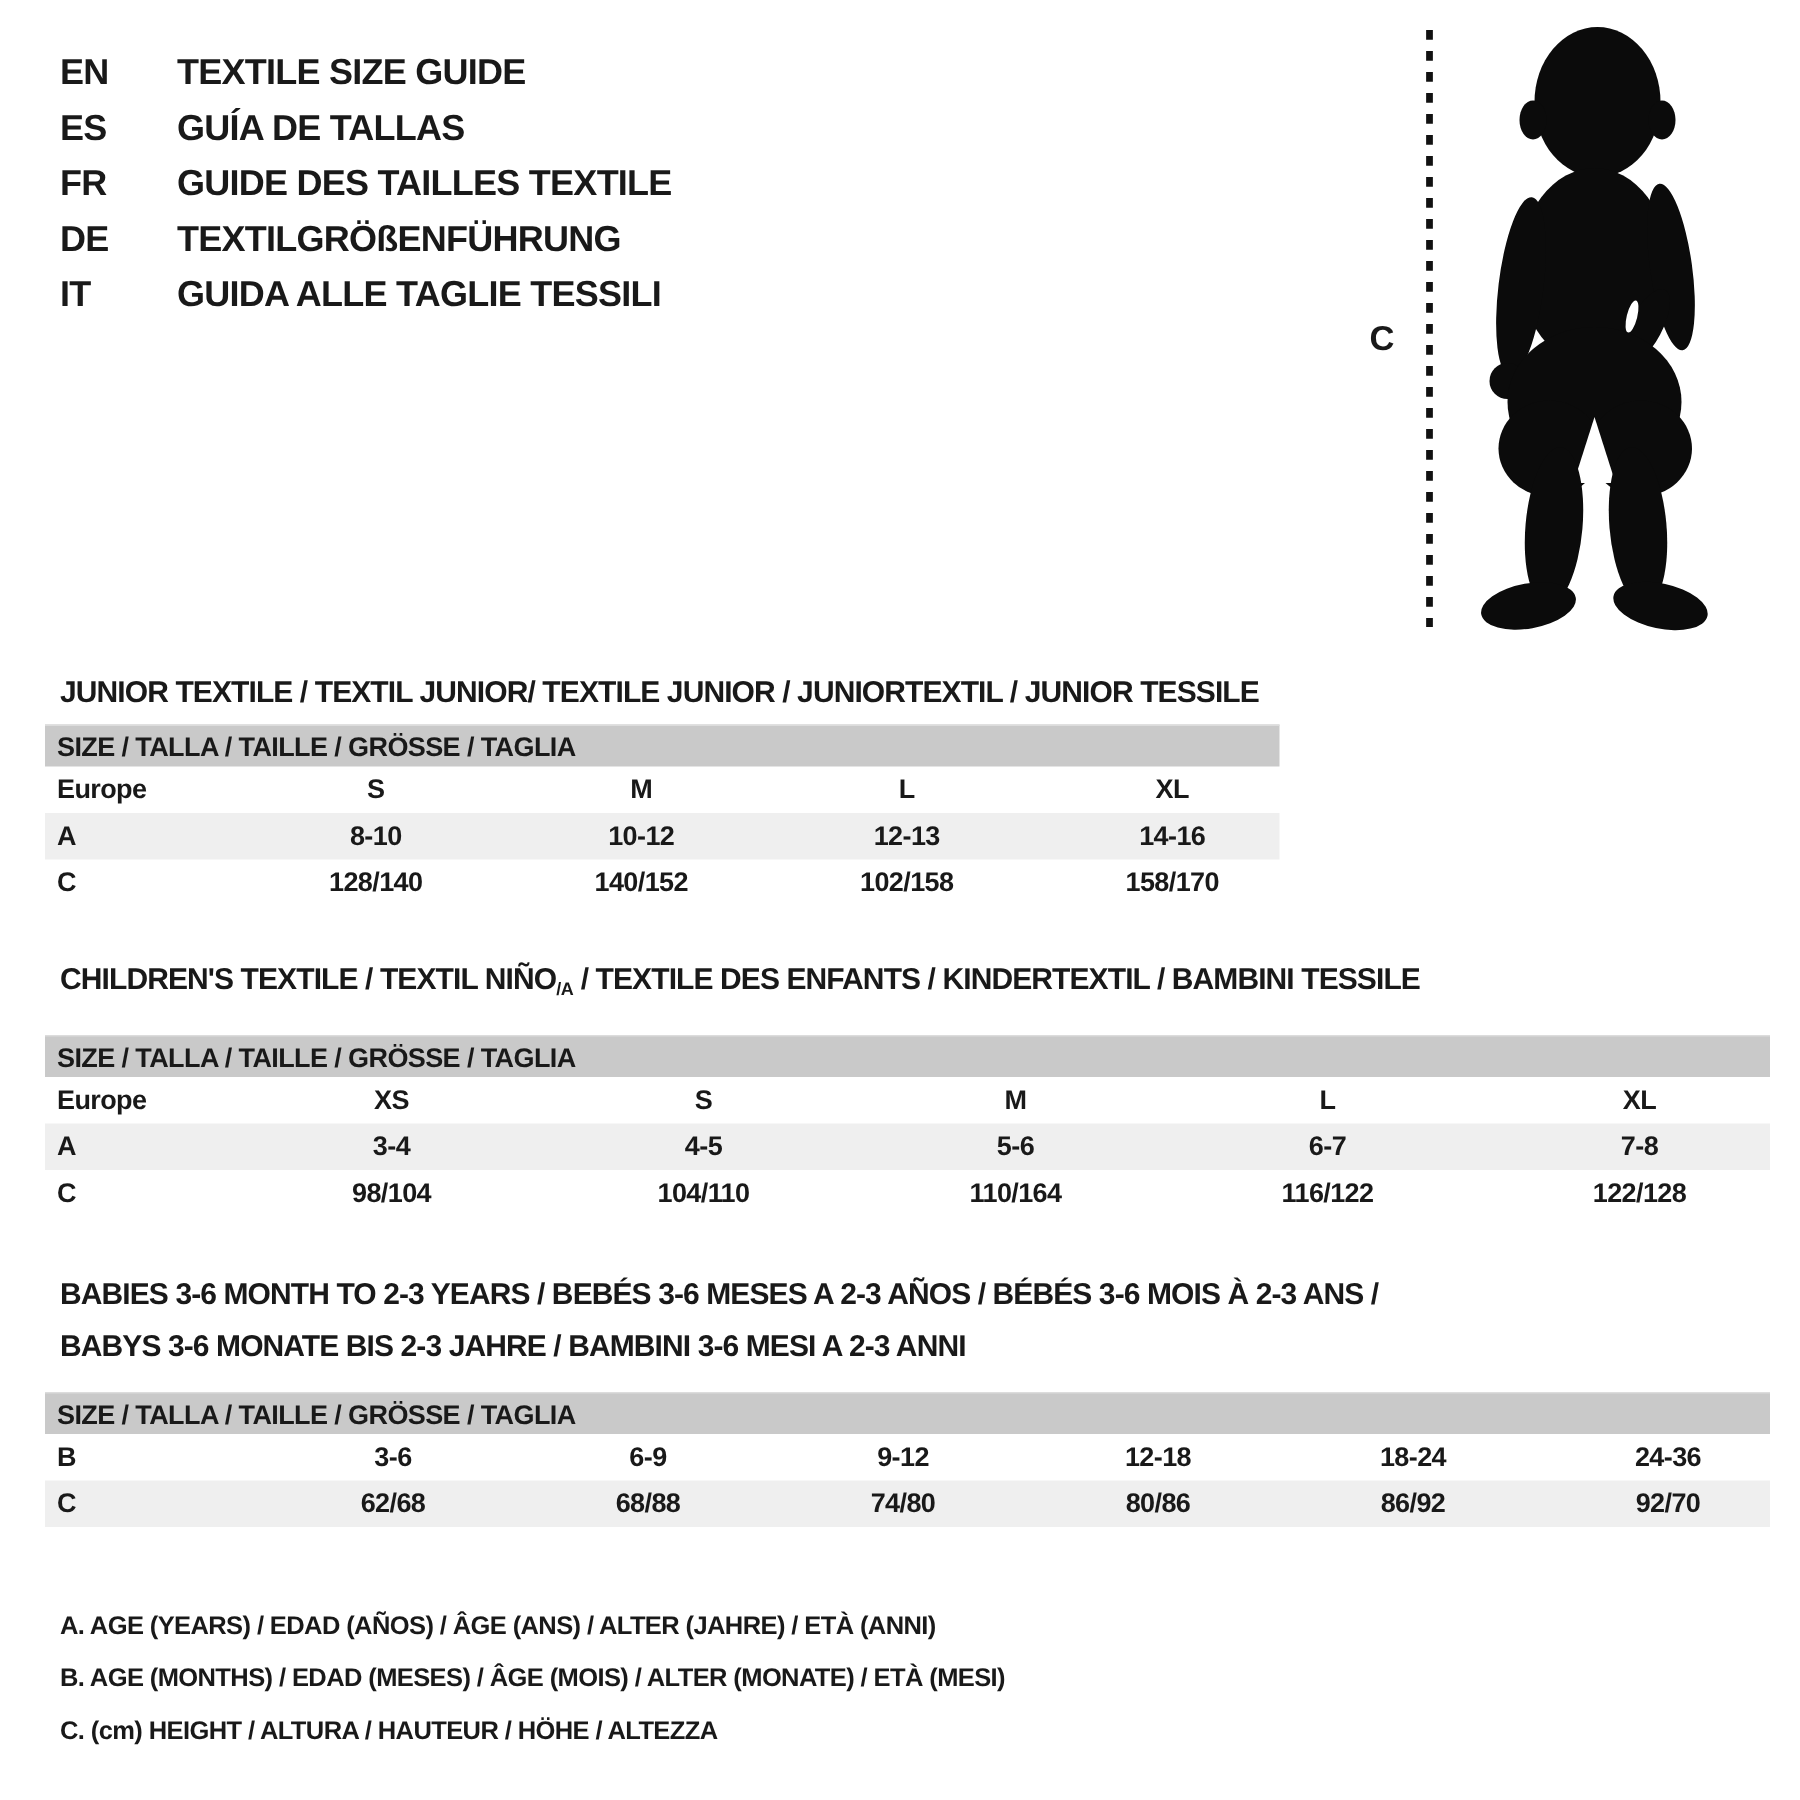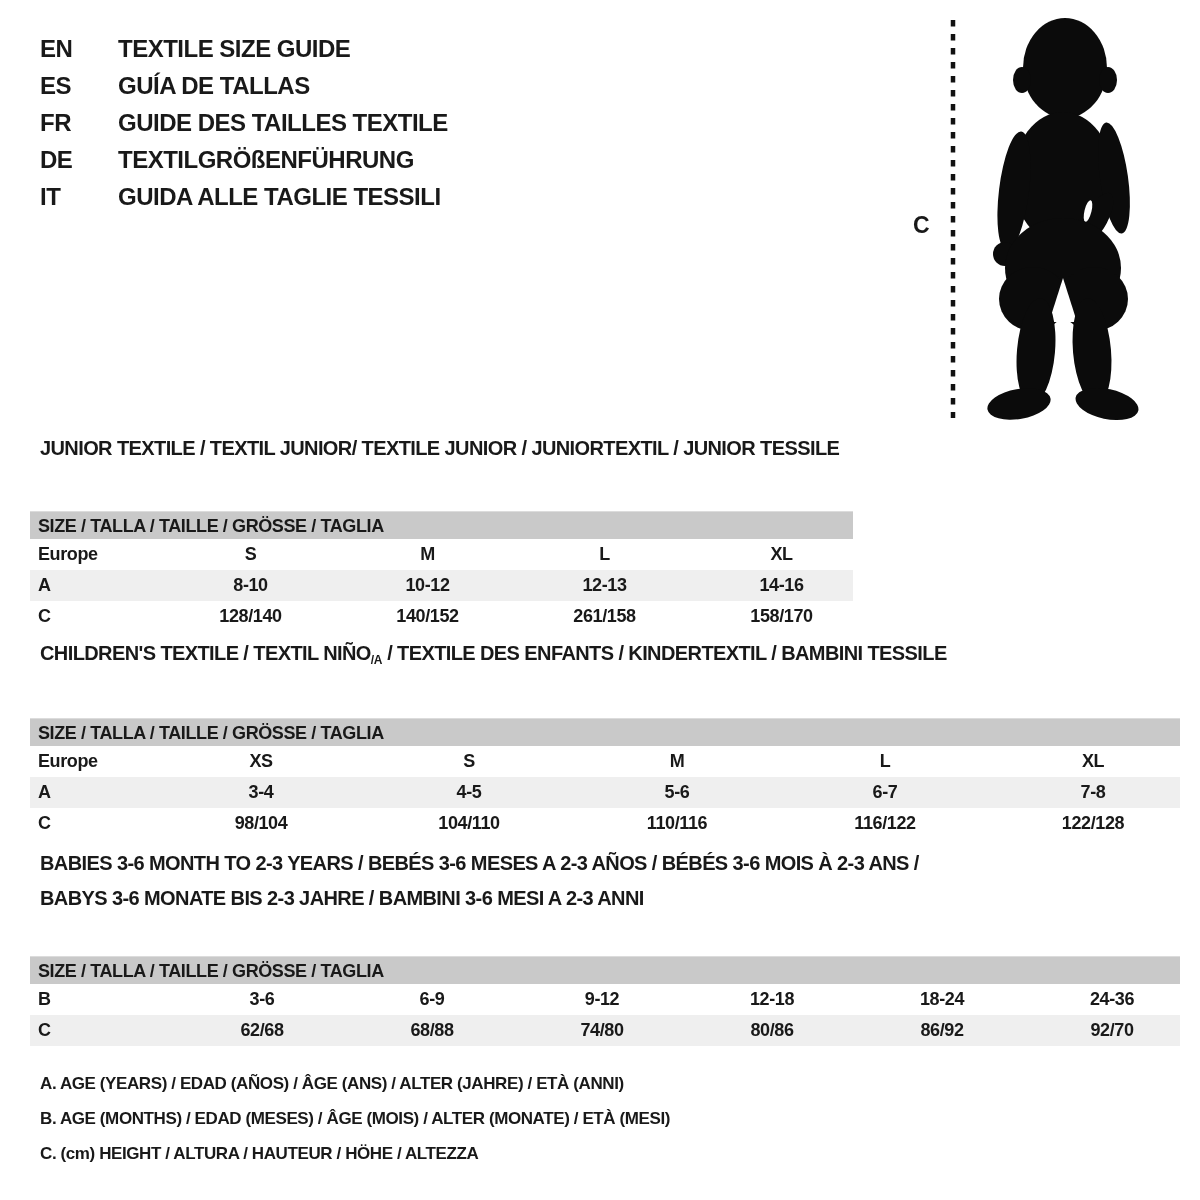--- a/index.html
+++ b/index.html
@@ -31,21 +31,21 @@
 
   
   .section-title {
     position:absolute; left:40px;
     font-size:20px; font-weight:bold; letter-spacing:-0.6px; white-space:nowrap;
   }
   .title-sub { font-size:12px; vertical-align:-4px; letter-spacing:-0.3px; }
   .two-line { line-height:35px; }
 
   
-  .size-table { position:absolute; left:30px;margin-top:28px; }
+  .size-table { position:absolute; left:30px; }
   .thead {
     height:28px; line-height:28px; background:#c9c9c9;
     font-size:18px; font-weight:bold; letter-spacing:-0.4px;
     padding-left:8px; border-top:1px solid #dcdcdc;
   }
   .trow {
     display:grid; height:31px; align-items:center;
     font-size:18px; font-weight:bold; letter-spacing:-0.4px;gap:34px;
   }
   .trow.shade { background:#efefef; }
@@ -122,21 +122,21 @@
 
       <ellipse cx="69" cy="345" rx="19" ry="53" transform="rotate(5 69 345)"></ellipse>
       <ellipse cx="125" cy="345" rx="19" ry="53" transform="rotate(-5 125 345)"></ellipse>
 
       <ellipse cx="52" cy="398" rx="32" ry="15" transform="rotate(-10 52 398)"></ellipse>
       <ellipse cx="140" cy="398" rx="32" ry="15" transform="rotate(12 140 398)"></ellipse>
     </g>
   </svg>
 </div>
 
-<div class="section-title" style="top:437px;">JUNIOR TEXTILE / TEXTIL JUNIOR/ TEXTILE JUNIOR / JUNIORTEXTIL / JUNIOR TESSILE</div>
+<div class="section-title" style="top:451px;">JUNIOR TEXTILE / TEXTIL JUNIOR/ TEXTILE JUNIOR / JUNIORTEXTIL / JUNIOR TESSILE</div>
 
 <div class="size-table t1" style="top:483px;">
   <div class="thead">SIZE / TALLA / TAILLE / GRÖSSE / TAGLIA</div>
   <div class="trow">
     <span class="cell label">Europe</span>
     <span class="cell">S</span>
     <span class="cell">M</span>
     <span class="cell">L</span>
     <span class="cell">XL</span>
   </div>
@@ -144,21 +144,21 @@
     <span class="cell label">A</span>
     <span class="cell">8-10</span>
     <span class="cell">10-12</span>
     <span class="cell">12-13</span>
     <span class="cell">14-16</span>
   </div>
   <div class="trow">
     <span class="cell label">C</span>
     <span class="cell">128/140</span>
     <span class="cell">140/152</span>
-    <span class="cell">261/158</span>
+    <span class="cell">102/158</span>
     <span class="cell">158/170</span>
   </div>
 </div>
 
 <div class="section-title" style="top:642px;"><span>CHILDREN'S TEXTILE / TEXTIL NIÑO</span><span class="title-sub">/A</span><span> / TEXTILE DES ENFANTS / KINDERTEXTIL / BAMBINI TESSILE</span></div>
 
 <div class="size-table t2" style="top:690px;">
   <div class="thead">SIZE / TALLA / TAILLE / GRÖSSE / TAGLIA</div>
   <div class="trow">
     <span class="cell label">Europe</span>
@@ -173,21 +173,21 @@
     <span class="cell">3-4</span>
     <span class="cell">4-5</span>
     <span class="cell">5-6</span>
     <span class="cell">6-7</span>
     <span class="cell">7-8</span>
   </div>
   <div class="trow">
     <span class="cell label">C</span>
     <span class="cell">98/104</span>
     <span class="cell">104/110</span>
-    <span class="cell">110/116</span>
+    <span class="cell">110/164</span>
     <span class="cell">116/122</span>
     <span class="cell">122/128</span>
   </div>
 </div>
 
 <div class="section-title two-line" style="top:846px;">
   <div>BABIES 3-6 MONTH TO 2-3 YEARS / BEBÉS 3-6 MESES A 2-3 AÑOS / BÉBÉS 3-6 MOIS À 2-3 ANS /</div>
   <div>BABYS 3-6 MONATE BIS 2-3 JAHRE / BAMBINI 3-6 MESI A 2-3 ANNI</div>
 </div>
 

